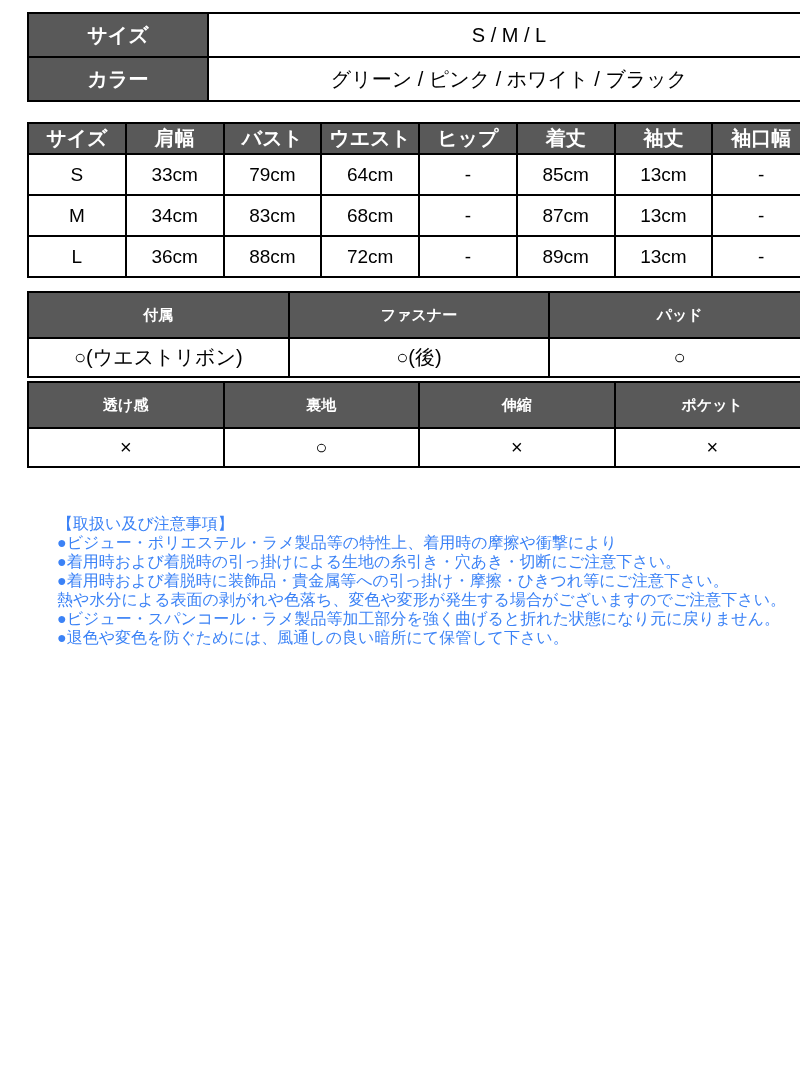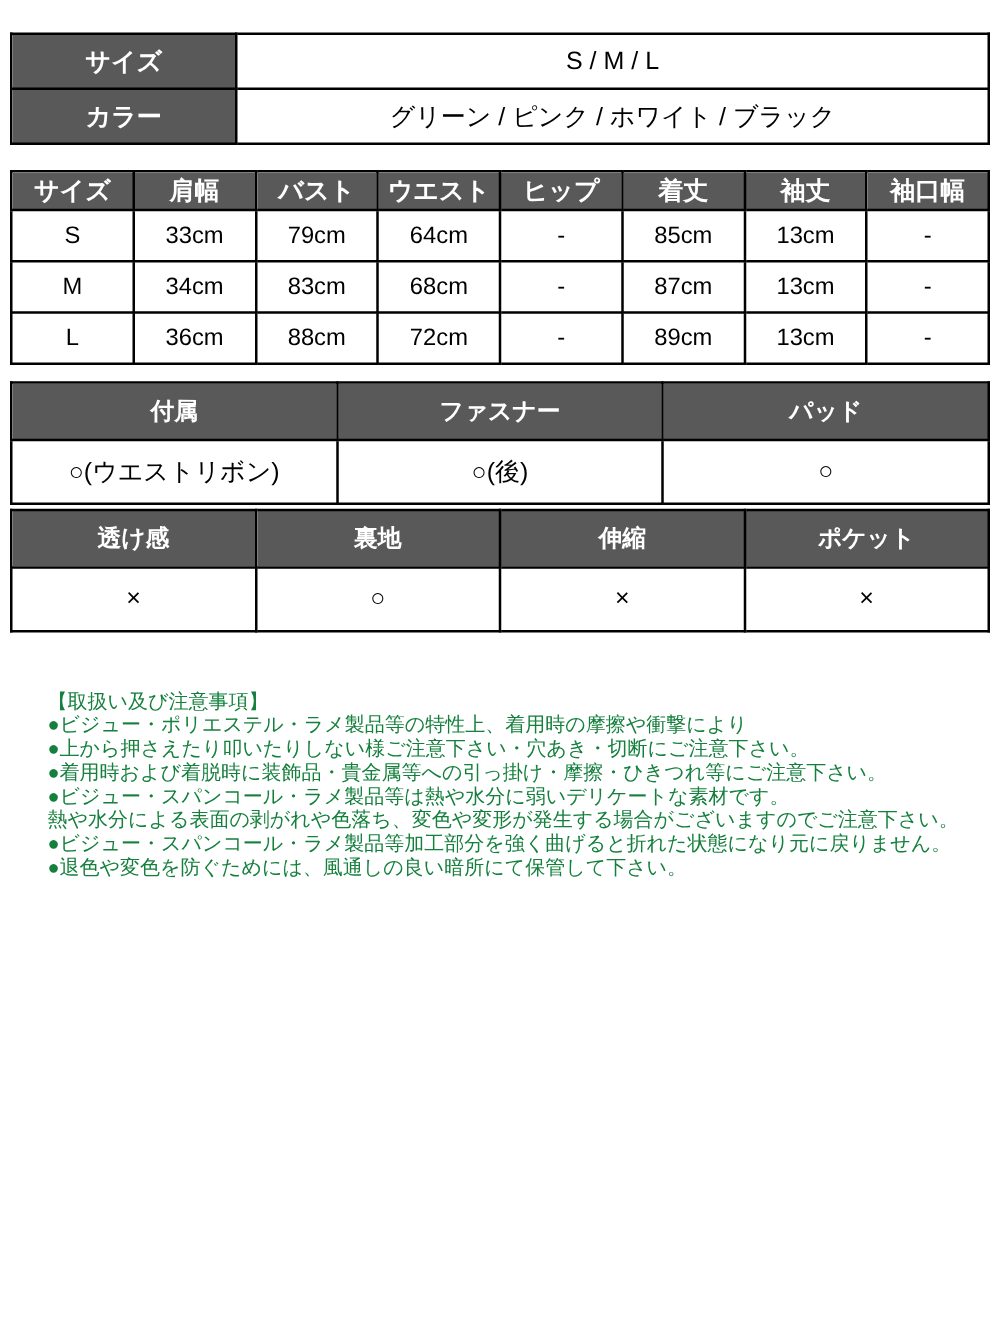--- a/index.html
+++ b/index.html
@@ -4,21 +4,21 @@
 <style>
   * { box-sizing: border-box; }
   html, body { margin: 0; padding: 0; }
   body {
     width: 800px;
     height: 1067px;
     background: #ffffff;
     font-family: "Liberation Sans", "DejaVu Sans", sans-serif;
     color: #000000;
   }
-  .page { padding: 26px 8px 0 8px; }
+  .page { padding: 12px 8px 0 8px; margin-left: 19px; }
 
   table {
     border-collapse: collapse;
     table-layout: fixed;
     width: 784px;
   }
   th, td {
     border: 2px solid #000000;
     text-align: center;
     vertical-align: middle;
@@ -35,32 +35,32 @@
   .spec-table th { width: 180px; height: 44px; font-size: 20px; }
   .spec-table td { height: 44px; font-size: 20px; white-space: pre-wrap; }
 
   
   .size-table { margin-top: 20px; }
   .size-table th { height: 31px; font-size: 20px; }
   .size-table td { height: 41px; font-size: 19px; }
 
   
   .feat-table { margin-top: 13px; }
-  .feat-table th { height: 46px; font-size: 19px; }
-  .feat-table td { height: 51px; font-size: 20px; }
+  .feat-table th { height: 46px; font-size: 15px; }
+  .feat-table td { height: 39px; font-size: 20px; }
   .feat-table.second { margin-top: 3px; }
 
   
   .care {
     margin-top: 46px;
     padding-left: 30px;
     padding-right: 10px;
     font-size: 16px;
     line-height: 19px;
-    color: #15803d;
+    color: #3b82f6;
   }
   .care div { white-space: nowrap; }
 </style>
 </head>
 <body>
 
 <div class="page">
 
   <table class="spec-table">
     <tbody>
@@ -148,21 +148,20 @@
       <td>○</td>
       <td>×</td>
       <td>×</td>
     </tr>
   </tbody>
     </table>
 
   <div class="care">
     <div>【取扱い及び注意事項】</div>
     <div>●ビジュー・ポリエステル・ラメ製品等の特性上、着用時の摩擦や衝撃により</div>
-    <div>●上から押さえたり叩いたりしない様ご注意下さい・穴あき・切断にご注意下さい。</div>
+    <div>●着用時および着脱時の引っ掛けによる生地の糸引き・穴あき・切断にご注意下さい。</div>
     <div>●着用時および着脱時に装飾品・貴金属等への引っ掛け・摩擦・ひきつれ等にご注意下さい。</div>
-    <div>●ビジュー・スパンコール・ラメ製品等は熱や水分に弱いデリケートな素材です。</div>
     <div>熱や水分による表面の剥がれや色落ち、変色や変形が発生する場合がございますのでご注意下さい。</div>
     <div>●ビジュー・スパンコール・ラメ製品等加工部分を強く曲げると折れた状態になり元に戻りません。</div>
     <div>●退色や変色を防ぐためには、風通しの良い暗所にて保管して下さい。</div>
   </div>
 
 </div>
 
 </body></html>

